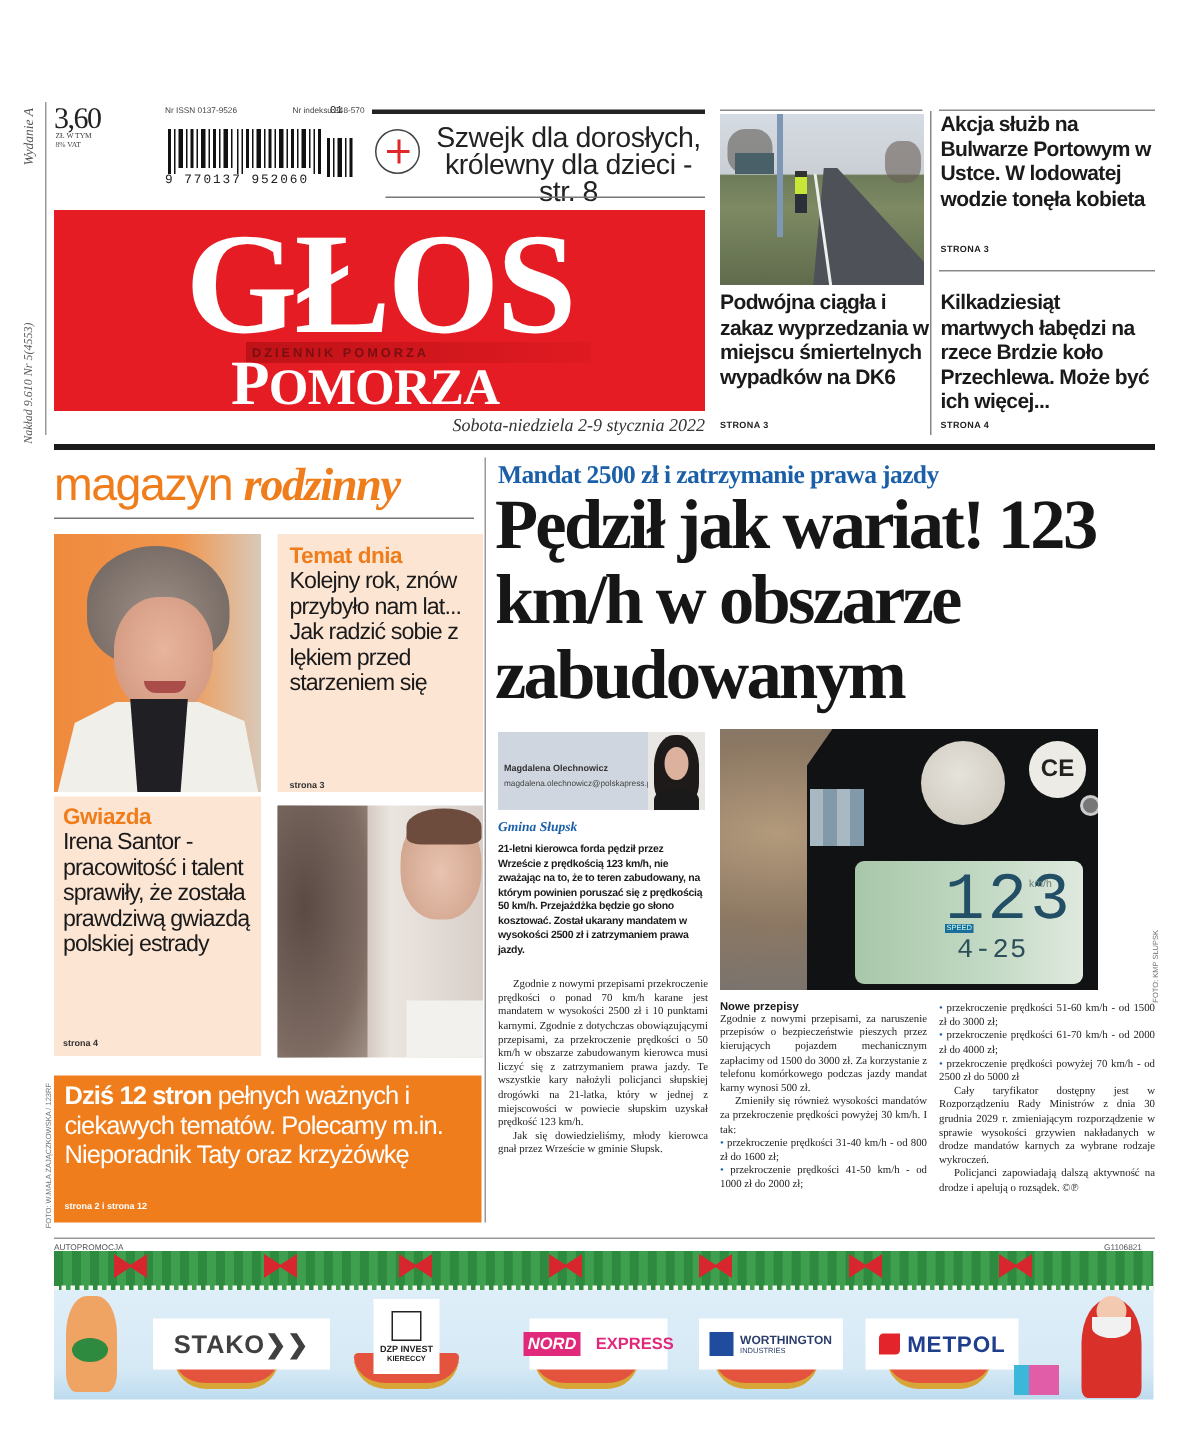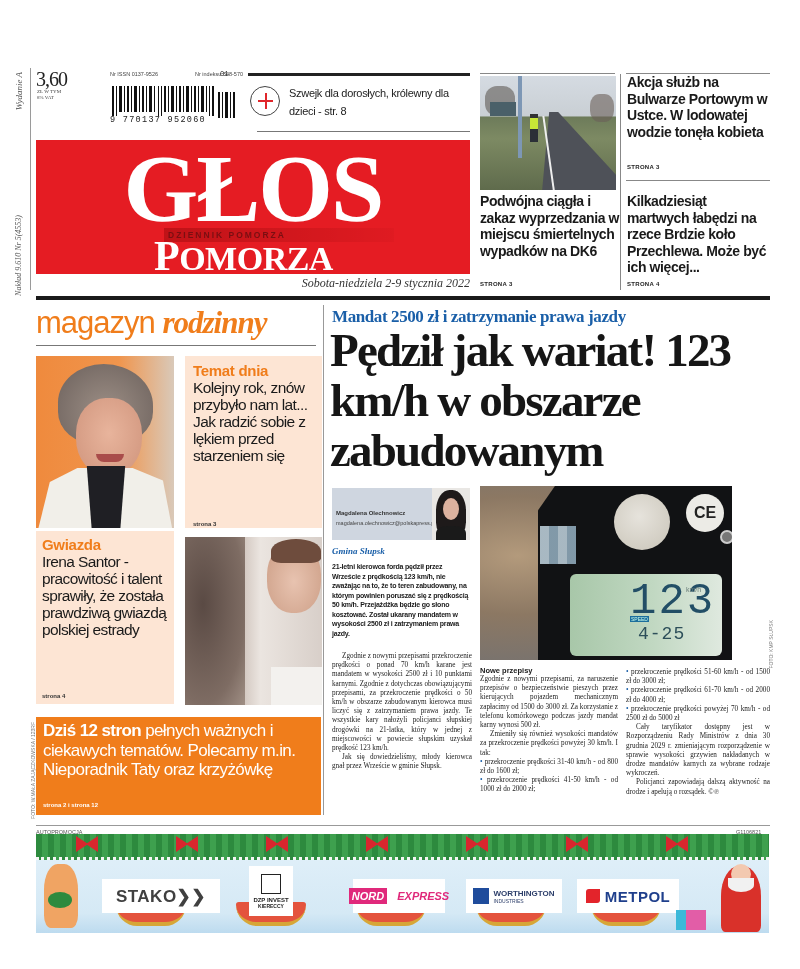--- a/index.html
+++ b/index.html
@@ -25,21 +25,21 @@
   .barcode-num { left: 110px; top: 115px; font-family: "Liberation Mono", monospace; font-size: 8.5px; letter-spacing: 1.3px; color: #222; }
   .addon { left: 218px; top: 90px; width: 18px; height: 28px; }
   .addon-num { left: 220px; top: 70px; font-family: "Liberation Mono", monospace; font-size: 7px; color: #222; }
 
   
   .teaser-topline { left: 248px; top: 73px; width: 222px; height: 3px; background: #222; }
   .teaser-plus { left: 250px; top: 86px; width: 30px; height: 30px; border: 1px solid #444; border-radius: 50%; }
   .teaser-plus::before, .teaser-plus::after { content: ""; position: absolute; background: #e0262b; }
   .teaser-plus::before { left: 7px; top: 13px; width: 15px; height: 2px; }
   .teaser-plus::after { left: 13.5px; top: 6px; width: 2px; height: 16px; }
-  .teaser-text { left: 289px; top: 84px; width: 180px; font-size: 11px; line-height: 18px; color: #222; letter-spacing: -0.3px; }
+  .teaser-text { left: 289px; top: 84px; width: 180px; font-size: 19px; line-height: 18px; color: #222; letter-spacing: -0.3px; text-align: center; }
   .teaser-botline { left: 257px; top: 131px; width: 213px; height: 1px; background: #777; }
 
   
   .mast { left: 36px; top: 140px; width: 434px; height: 134px; background: #e51c23; overflow: hidden; }
   .mast-glos { position: absolute; left: 0; width: 100%; top: -6px; text-align: center; font-family: "Liberation Serif", serif; font-weight: bold; font-size: 96px; color: #fff; letter-spacing: -2px; line-height: 110px; }
   .mast-sub { position: absolute; left: 132px; top: 90px; width: 200px; font-size: 8.5px; font-weight: bold; letter-spacing: 2px; color: #7a0f12; }
   .mast-shade { position: absolute; left: 128px; top: 88px; width: 230px; height: 14px; background: linear-gradient(90deg, rgba(120,0,0,0.35), rgba(120,0,0,0.05)); }
   .mast-pom { position: absolute; left: 118px; top: 98px; font-family: "Liberation Serif", serif; font-weight: bold; font-size: 34px; color: #fff; line-height: 36px; letter-spacing: -0.5px; }
   .mast-pom .big { font-size: 42px; }
   .issue-date { left: 230px; top: 276px; width: 240px; text-align: right; font-family: "Liberation Serif", serif; font-style: italic; font-size: 12px; color: #333; }
@@ -144,21 +144,21 @@
   .ad-code { left: 736px; top: 829px; font-size: 5.5px; color: #555; }
   .ad-banner { left: 36px; top: 834px; width: 733px; height: 99px; overflow: hidden; background: linear-gradient(180deg, #e3f1fa 0%, #d5e9f5 80%, #bddbef 100%); }
   .garland { position: absolute; left: 0; top: 0; width: 100%; height: 26px; background: repeating-linear-gradient(90deg, #2d8a3e 0 6px, #3ea04e 6px 12px); border-bottom: 3px dotted #f5f5f5; }
   .bow { position: absolute; top: 2px; width: 22px; height: 16px; background: #d8262e; clip-path: polygon(0 0, 50% 45%, 100% 0, 100% 100%, 50% 55%, 0 100%); }
   .logo-card { position: absolute; top: 45px; height: 34px; background: #fff; display: flex; align-items: center; justify-content: center; font-weight: bold; }
   .stako { left: 66px; width: 118px; color: #404040; font-size: 17px; letter-spacing: 0.5px; }
   .dzp { left: 213px; top: 32px; width: 44px; height: 50px; flex-direction: column; font-size: 6px; color: #222; }
   .dzp-sq { width: 20px; height: 20px; border: 1.5px solid #222; margin-bottom: 3px; }
   .nord { left: 317px; width: 92px; font-size: 11px; color: #fff; }
   .nord span.n { background: #e0297b; padding: 2px 3px; font-style: italic; }
-  .nord span.e { color: #e0297b; font-style: italic; margin-left: 10px; }
+  .nord span.e { color: #e0297b; margin-left: 10px; }
   .worth { left: 430px; width: 96px; font-size: 8px; color: #2c3e6a; }
   .worth-icon { width: 16px; height: 16px; background: #1f4c9c; margin-right: 4px; }
   .metpol { left: 541px; width: 102px; font-size: 15px; color: #1f3f8c; letter-spacing: 0.5px; }
   .metpol-icon { width: 14px; height: 14px; background: #e3242b; border-radius: 3px 0 3px 0; margin-right: 5px; }
   .sleigh { position: absolute; top: 68px; width: 70px; height: 24px; background: #e4533d; border-radius: 4px 4px 30px 30px; border-bottom: 4px solid #d7a637; }
   .deer { position: absolute; left: 8px; top: 30px; width: 34px; height: 64px; background: #f0a463; border-radius: 40% 40% 20% 20%; }
   .deer-wreath { position: absolute; left: 12px; top: 58px; width: 24px; height: 16px; background: #2d8a3e; border-radius: 50%; }
   .santa { position: absolute; left: 685px; top: 32px; width: 40px; height: 66px; background: #d9312a; border-radius: 45% 45% 10% 10%; }
   .santa-face { position: absolute; left: 695px; top: 30px; width: 20px; height: 20px; background: #f3c9b0; border-radius: 50%; }
   .santa-beard { position: absolute; left: 692px; top: 44px; width: 26px; height: 14px; background: #f1f1f1; border-radius: 0 0 50% 50%; }

